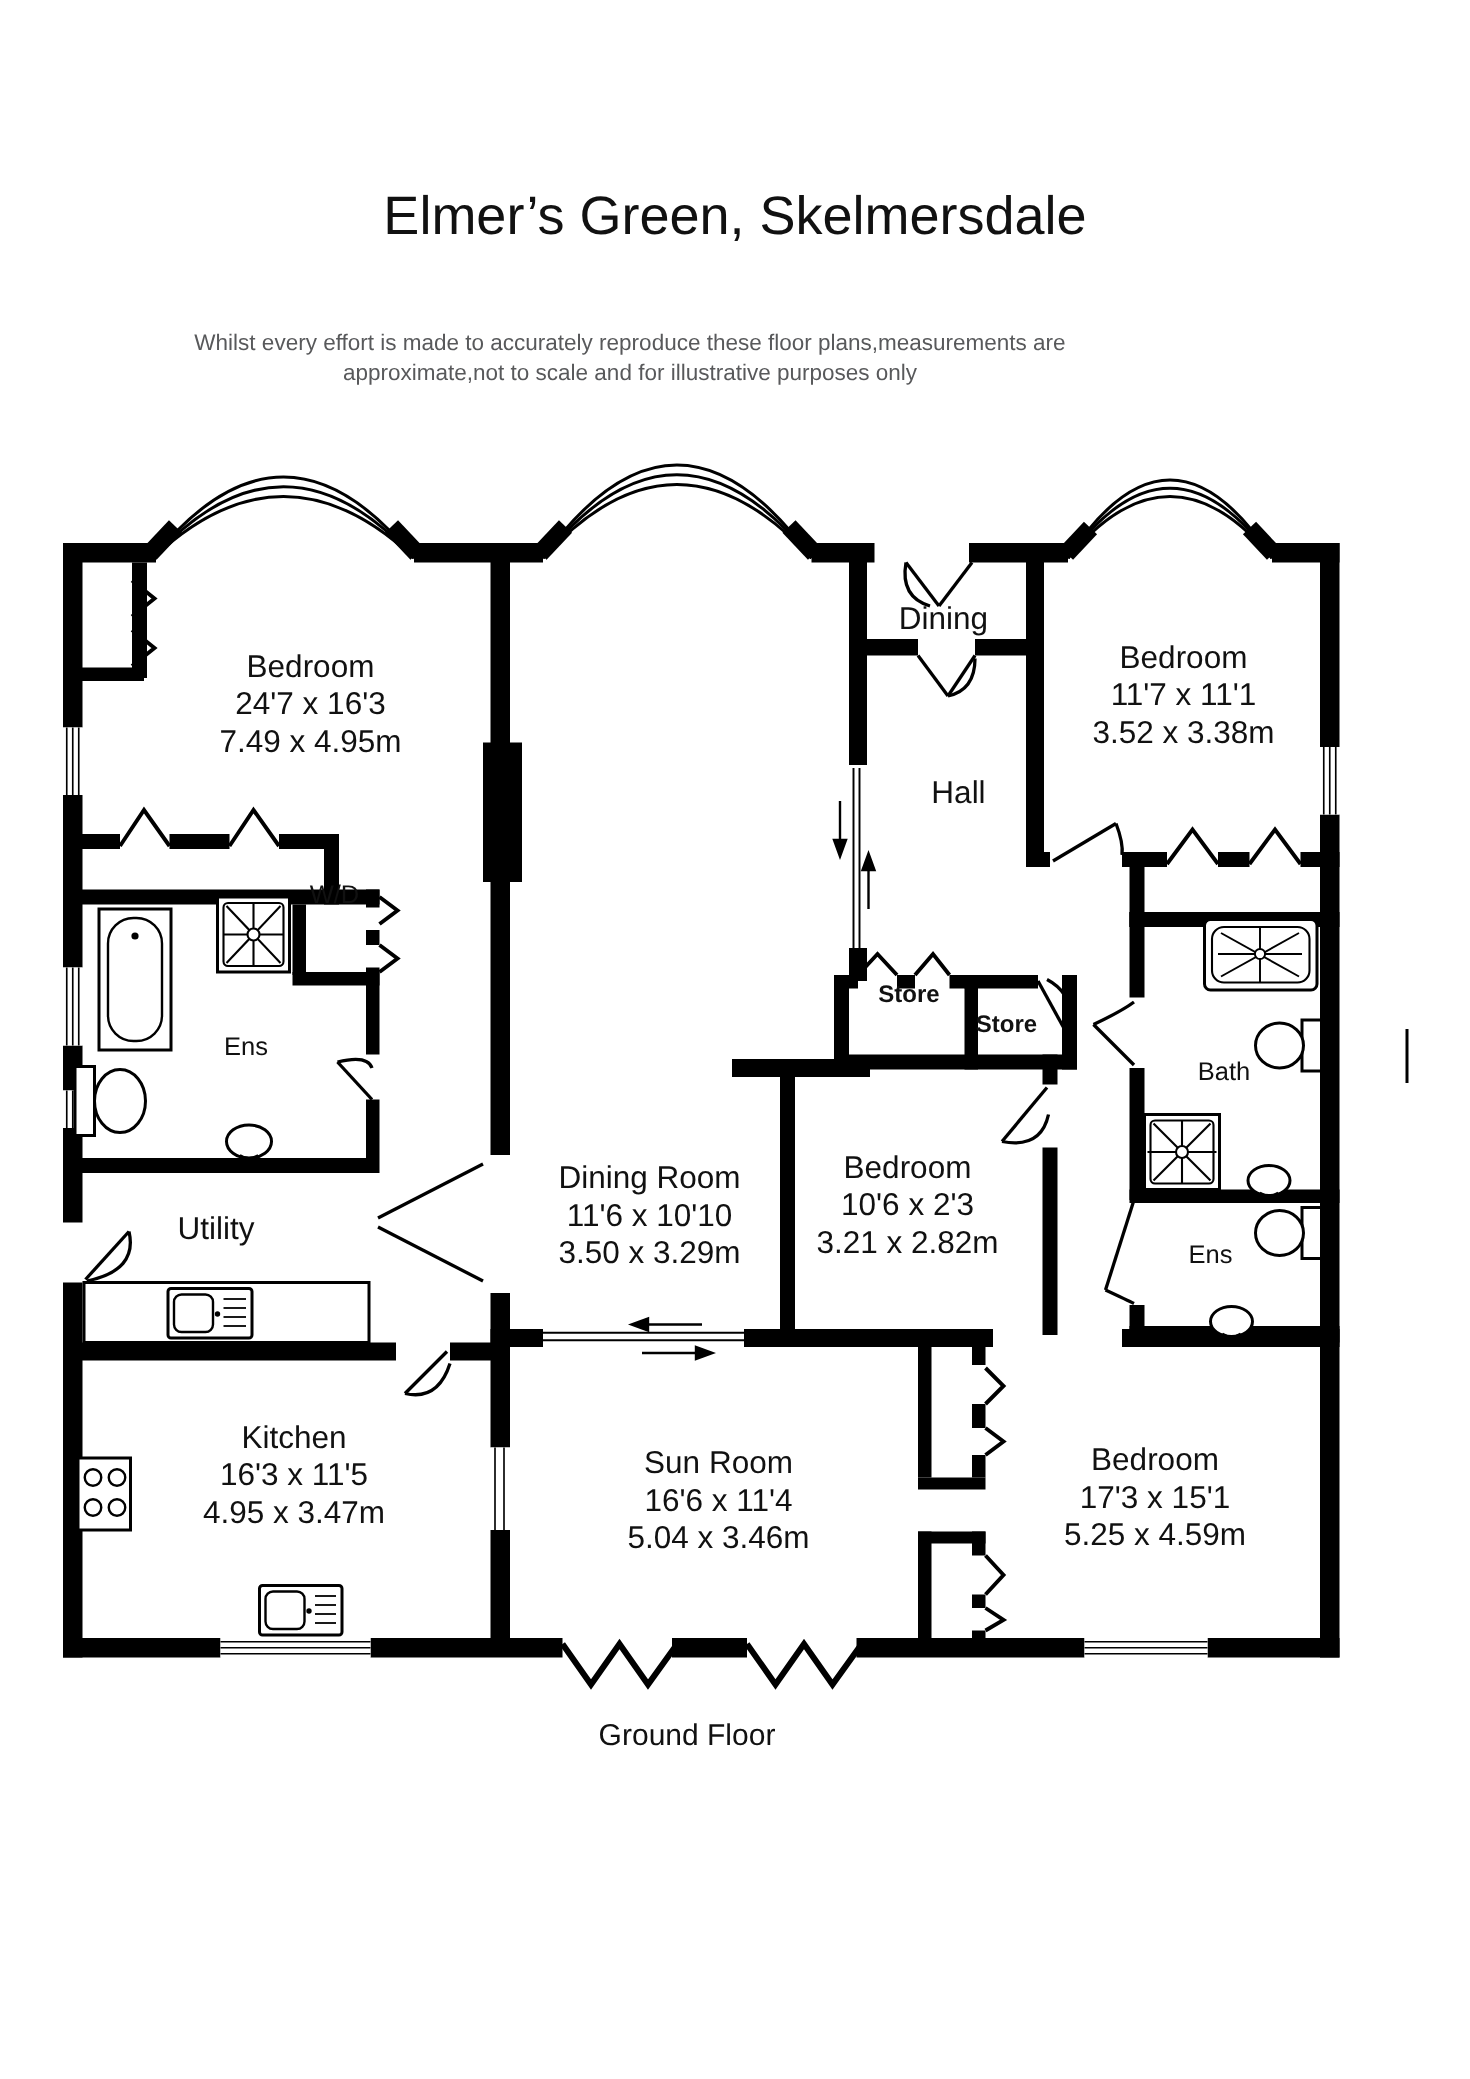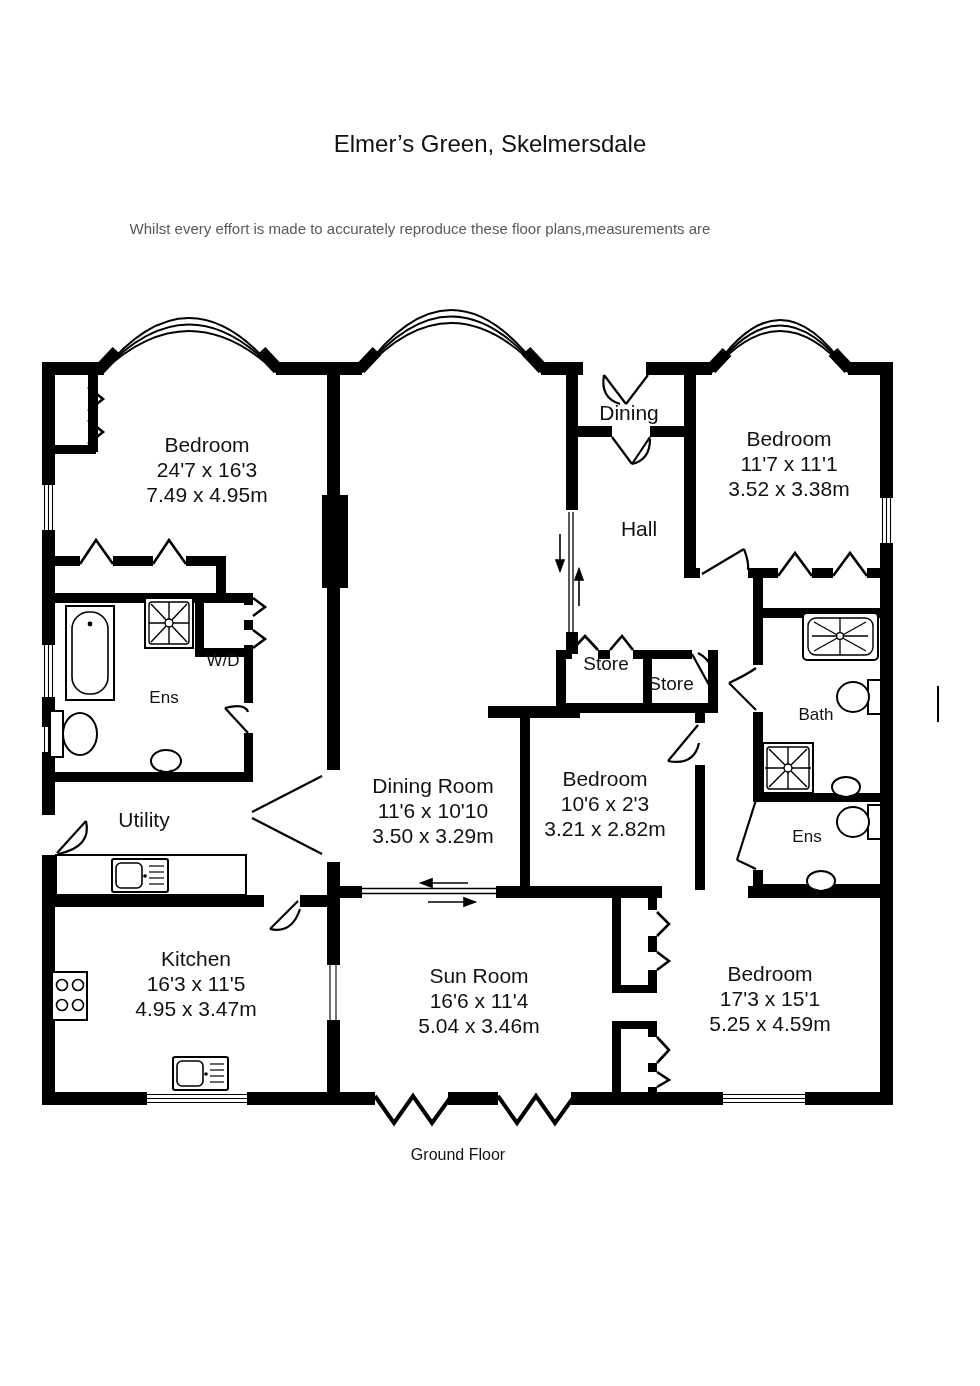--- a/index.html
+++ b/index.html
@@ -1,41 +1,42 @@
 <!DOCTYPE html>
 <html><head>
 <meta charset="utf-8">
 <style>
   html,body{margin:0;padding:0;background:#fff;}
   .page{position:relative;width:980px;height:1386px;background:#fff;overflow:hidden;
         font-family:"Liberation Sans", sans-serif;color:#000;}
   .hdr{position:absolute;left:0;top:124px;width:980px;text-align:center;
-       font-size:24px;line-height:40px;color:#111;}
+       font-size:36px;line-height:40px;color:#111;}
   .disclaimer{position:absolute;left:0;top:219px;width:840px;text-align:center;
        font-size:15px;line-height:20px;color:#58595b;}
   .room-label{position:absolute;transform:translateX(-50%);text-align:center;
        font-size:21px;line-height:25px;color:#111;white-space:nowrap;}
   .room-label.sm{font-size:17px;line-height:20px;}
-  .room-label.xs{font-size:19px;line-height:16px;}
+  .room-label.xs{font-size:16px;line-height:16px;font-weight:bold;}
   .ftr-title{position:absolute;left:458px;top:1146px;transform:translateX(-50%);
-       font-size:16px;color:#111;white-space:nowrap;}
+       font-size:20px;color:#111;white-space:nowrap;}
   .ftr-area{position:absolute;left:458px;top:1186px;transform:translateX(-50%);
        font-size:21px;line-height:25px;text-align:center;color:#111;white-space:nowrap;}
   svg.plan{position:absolute;left:0;top:0;}
 </style>
 </head>
 <body>
 
 <div class="page">
 
   <div class="hdr">
     <div>Elmer’s Green, Skelmersdale</div>
   </div>
   <div class="disclaimer">
     <div>Whilst every effort is made to accurately reproduce these floor plans,measurements are</div>
+    <div>approximate,not to scale and for illustrative purposes only</div>
   </div>
 
   <svg class="plan" width="980" height="1386" viewBox="0 0 980 1386">
 
     <g fill="#000">
       <rect x="42" y="362" width="62" height="13"></rect>
         <rect x="276" y="362" width="86" height="13"></rect>
       <rect x="541" y="362" width="42" height="13"></rect>
         <rect x="646" y="362" width="66" height="13"></rect>
       <rect x="848" y="362" width="45" height="13"></rect>
@@ -372,21 +373,21 @@
     <div>Hall</div>
   </div>
   <div class="room-label" style="left:789px;top:426px">
     <div>Bedroom</div>
     <div>11'7 x 11'1</div>
     <div>3.52 x 3.38m</div>
   </div>
   <div class="room-label sm" style="left:164px;top:688px">
     <div>Ens</div>
   </div>
-  <div class="room-label sm" style="left:223px;top:651px">
+  <div class="room-label sm" style="left:223px;top:587px">
     <div>W/D</div>
   </div>
   <div class="room-label xs" style="left:606px;top:656px">
     <div>Store</div>
   </div>
   <div class="room-label xs" style="left:671px;top:676px">
     <div>Store</div>
   </div>
   <div class="room-label sm" style="left:816px;top:705px">
     <div>Bath</div>

